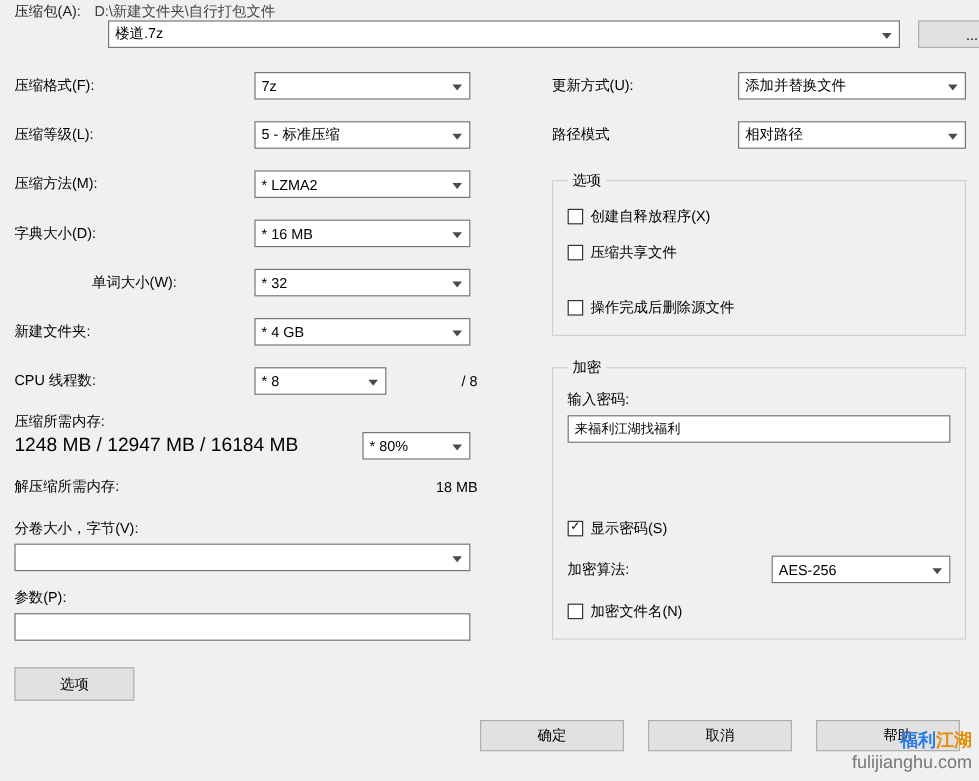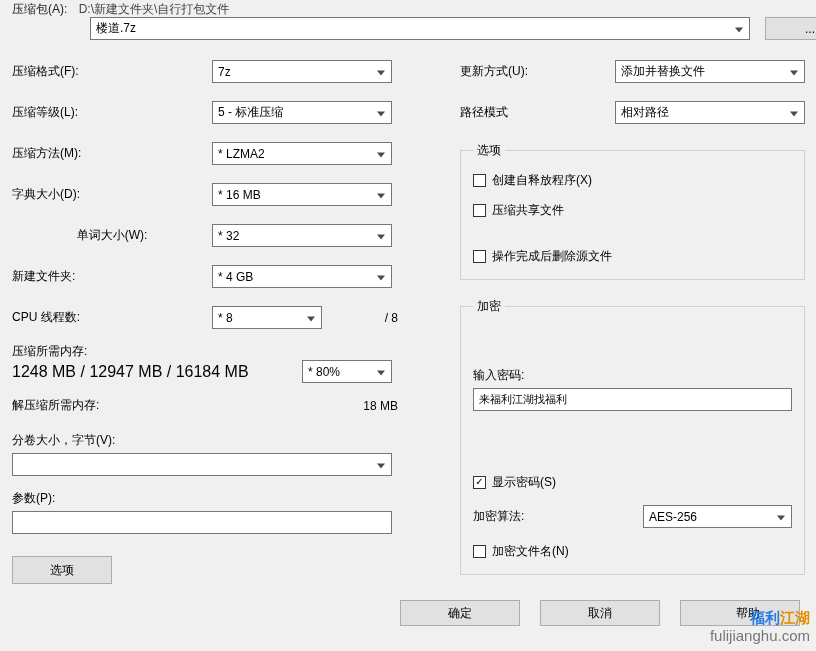--- a/index.html
+++ b/index.html
@@ -218,21 +218,21 @@
       <span>压缩共享文件</span>
     </div>
     <div class="checkbox-row">
       <span class="cb"></span>
       <span>操作完成后删除源文件</span>
     </div>
   </fieldset>
 
   <fieldset>
     <legend>加密</legend>
-    <div style="margin-bottom:4px;margin-top:42px;">输入密码:</div>
+    <div style="margin-bottom:4px;">输入密码:</div>
     <div class="txt" style="width:100%; margin-bottom:60px;">
       <span>来福利江湖找福利</span>
     </div>
     <div class="checkbox-row" style="margin-bottom:12px;">
       <span class="cb">
           <span>✓</span>
         </span>
       <span>显示密码(S)</span>
     </div>
     <div class="row" style="margin-bottom:12px;">

